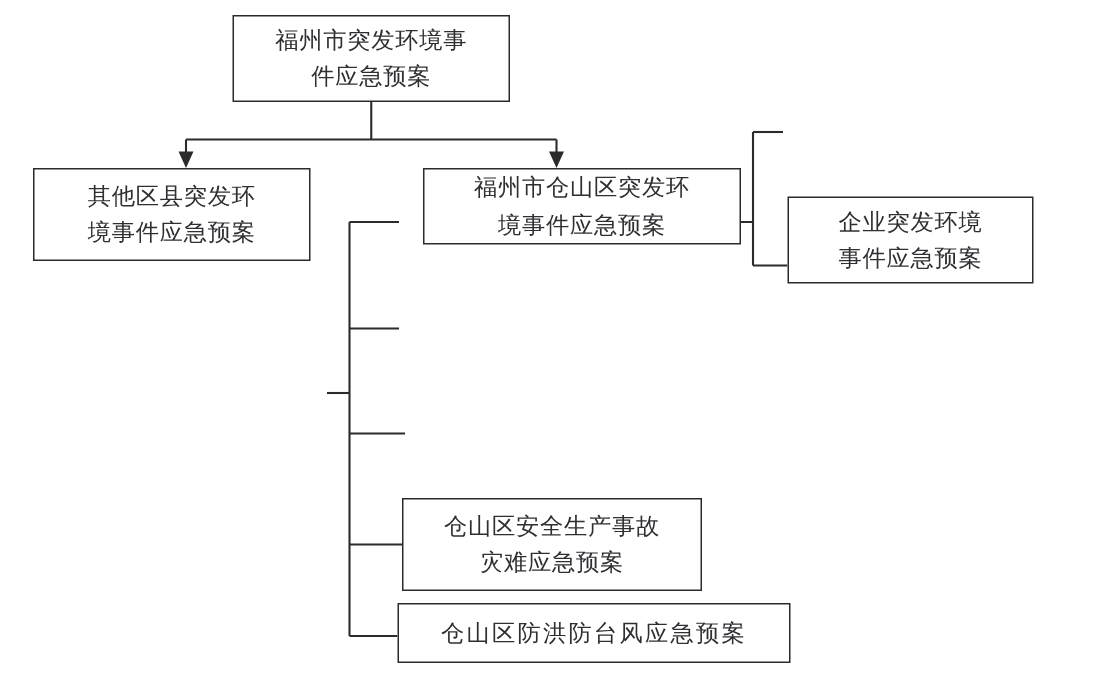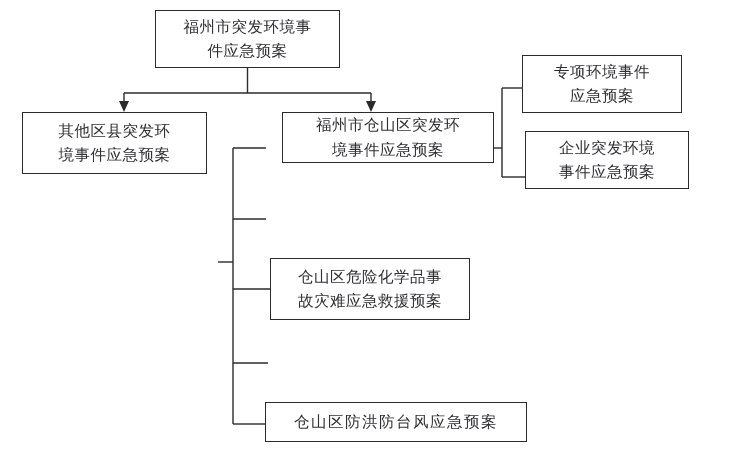--- a/index.html
+++ b/index.html
@@ -90,32 +90,29 @@
   </div>
 
   <div class="node" style="left:22px; top:112px; width:185px; height:62px;">
     <span class="label">其他区县突发环<br>境事件应急预案</span>
   </div>
 
   <div class="node" style="left:266px; top:112px; width:212px; height:51px;margin-left:16px;">
     <span class="label">福州市仓山区突发环<br>境事件应急预案</span>
   </div>
 
-  <div class="node" style="left:522px; top:55px; width:160px; height:58px;">
-    <span class="label">专项环境事件<br>应急预案</span>
-  </div>
 
   <div class="node" style="left:525px; top:131px; width:164px; height:58px;">
     <span class="label">企业突发环境<br>事件应急预案</span>
   </div>
 
 
-  <div class="node" style="left:270px; top:258px; width:200px; height:62px;">
-    <span class="label">仓山区危险化学品事<br>故灾难应急救援预案</span>
+
+  <div class="node" style="left:268px; top:332px; width:200px; height:62px;">
+    <span class="label">仓山区安全生产事故<br>灾难应急预案</span>
   </div>
-
 
   <div class="node wide-line" style="left:265px; top:402px; width:262px; height:40px;">
     <span class="label">仓山区防洪防台风应急预案</span>
   </div>
 
 
 </div>
 
 </body></html>

